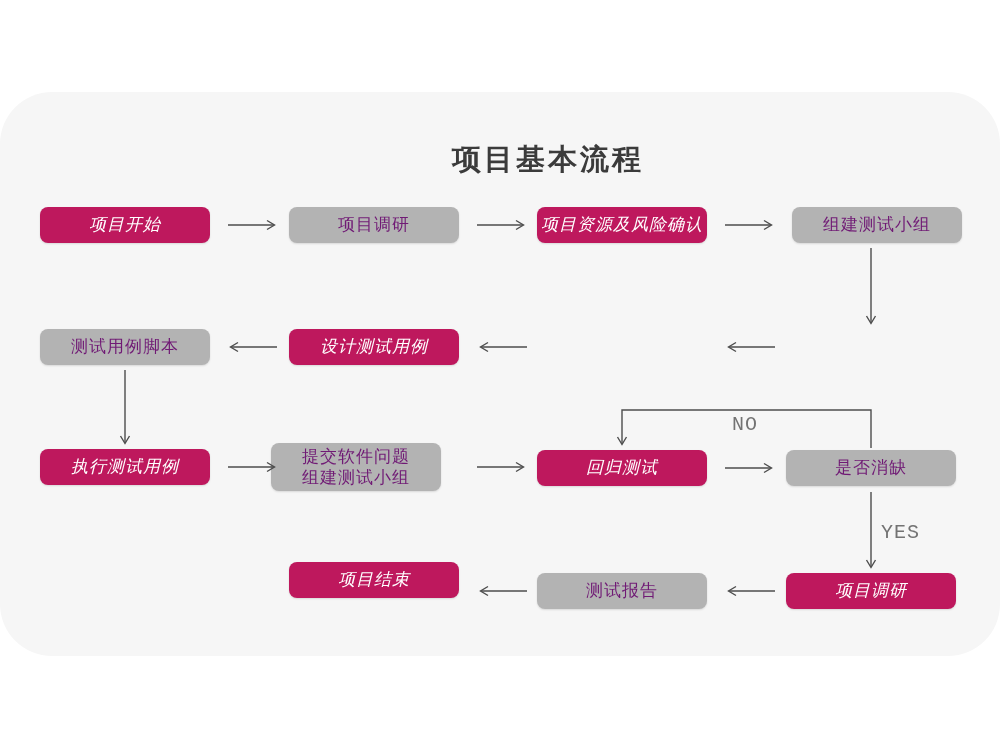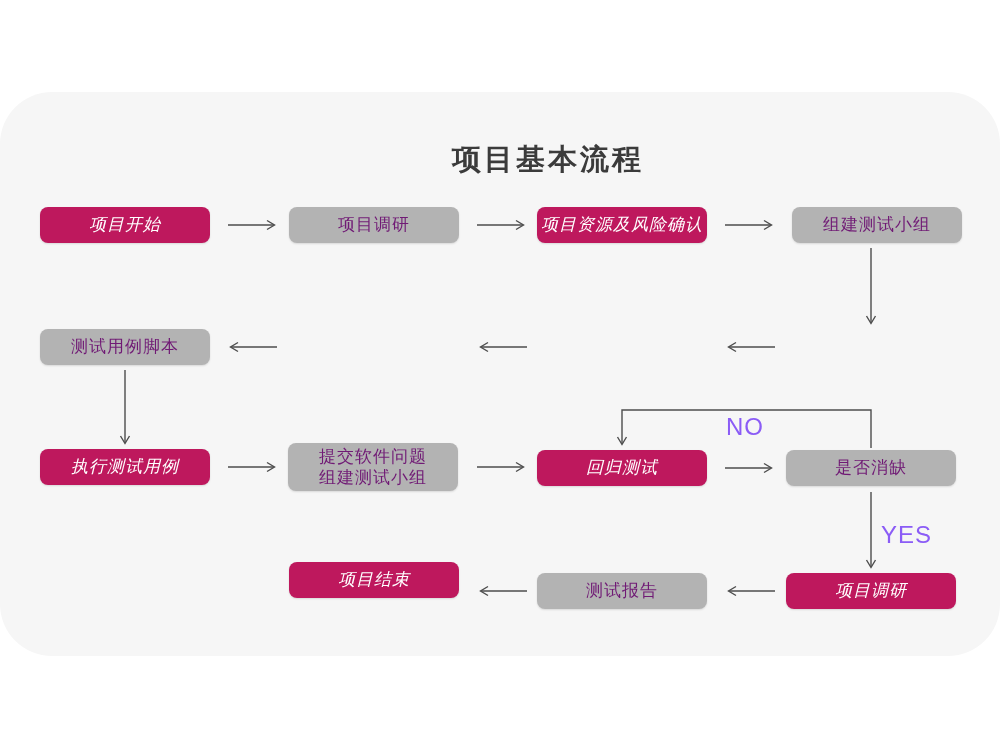--- a/index.html
+++ b/index.html
@@ -22,21 +22,21 @@
     display:flex;align-items:center;justify-content:center;
     font-size:17px;letter-spacing:1px;line-height:1.25;
     box-shadow:0 1px 2px rgba(0,0,0,0.12);
   }
   .node.purple{background:#be185d;color:#ffffff;font-style:italic;}
   .node.gray{background:#b3b3b3;color:#701a75;}
   .node.tall{height:48px;flex-direction:column;justify-content:center;}
   .node.tall span{display:block;}
   svg.arrows{position:absolute;left:0;top:0;pointer-events:none;}
   .edge-label{
-    position:absolute;color:#8b5cf6;font-size:24px;letter-spacing:1px;
+    position:absolute;color:#737373;font-size:20px;letter-spacing:1px;font-family:Liberation Mono, monospace;
   }
 </style>
 </head>
 <body>
 
 <div id="stage">
 
   <div class="card"></div>
 
   <div class="flow-title">项目基本流程</div>
@@ -50,25 +50,28 @@
   <div class="node purple" style="left:537px;top:207px">
     <span>项目资源及风险确认</span>
   </div>
   <div class="node gray" style="left:792px;top:207px">
     <span>组建测试小组</span>
   </div>
 
   <div class="node gray" style="left:40px;top:329px">
     <span>测试用例脚本</span>
   </div>
+  <div class="node purple" style="left:289px;top:329px">
+    <span>设计测试用例</span>
+  </div>
 
   <div class="node purple" style="left:40px;top:449px">
     <span>执行测试用例</span>
   </div>
-  <div class="node gray tall" style="left:288px;top:443px">
+  <div class="node gray tall" style="left:271px;top:443px">
     <span>提交软件问题</span>
     <span>组建测试小组</span>
   </div>
   <div class="node purple" style="left:537px;top:450px">
     <span>回归测试</span>
   </div>
   <div class="node gray" style="left:786px;top:450px">
     <span>是否消缺</span>
   </div>
 

